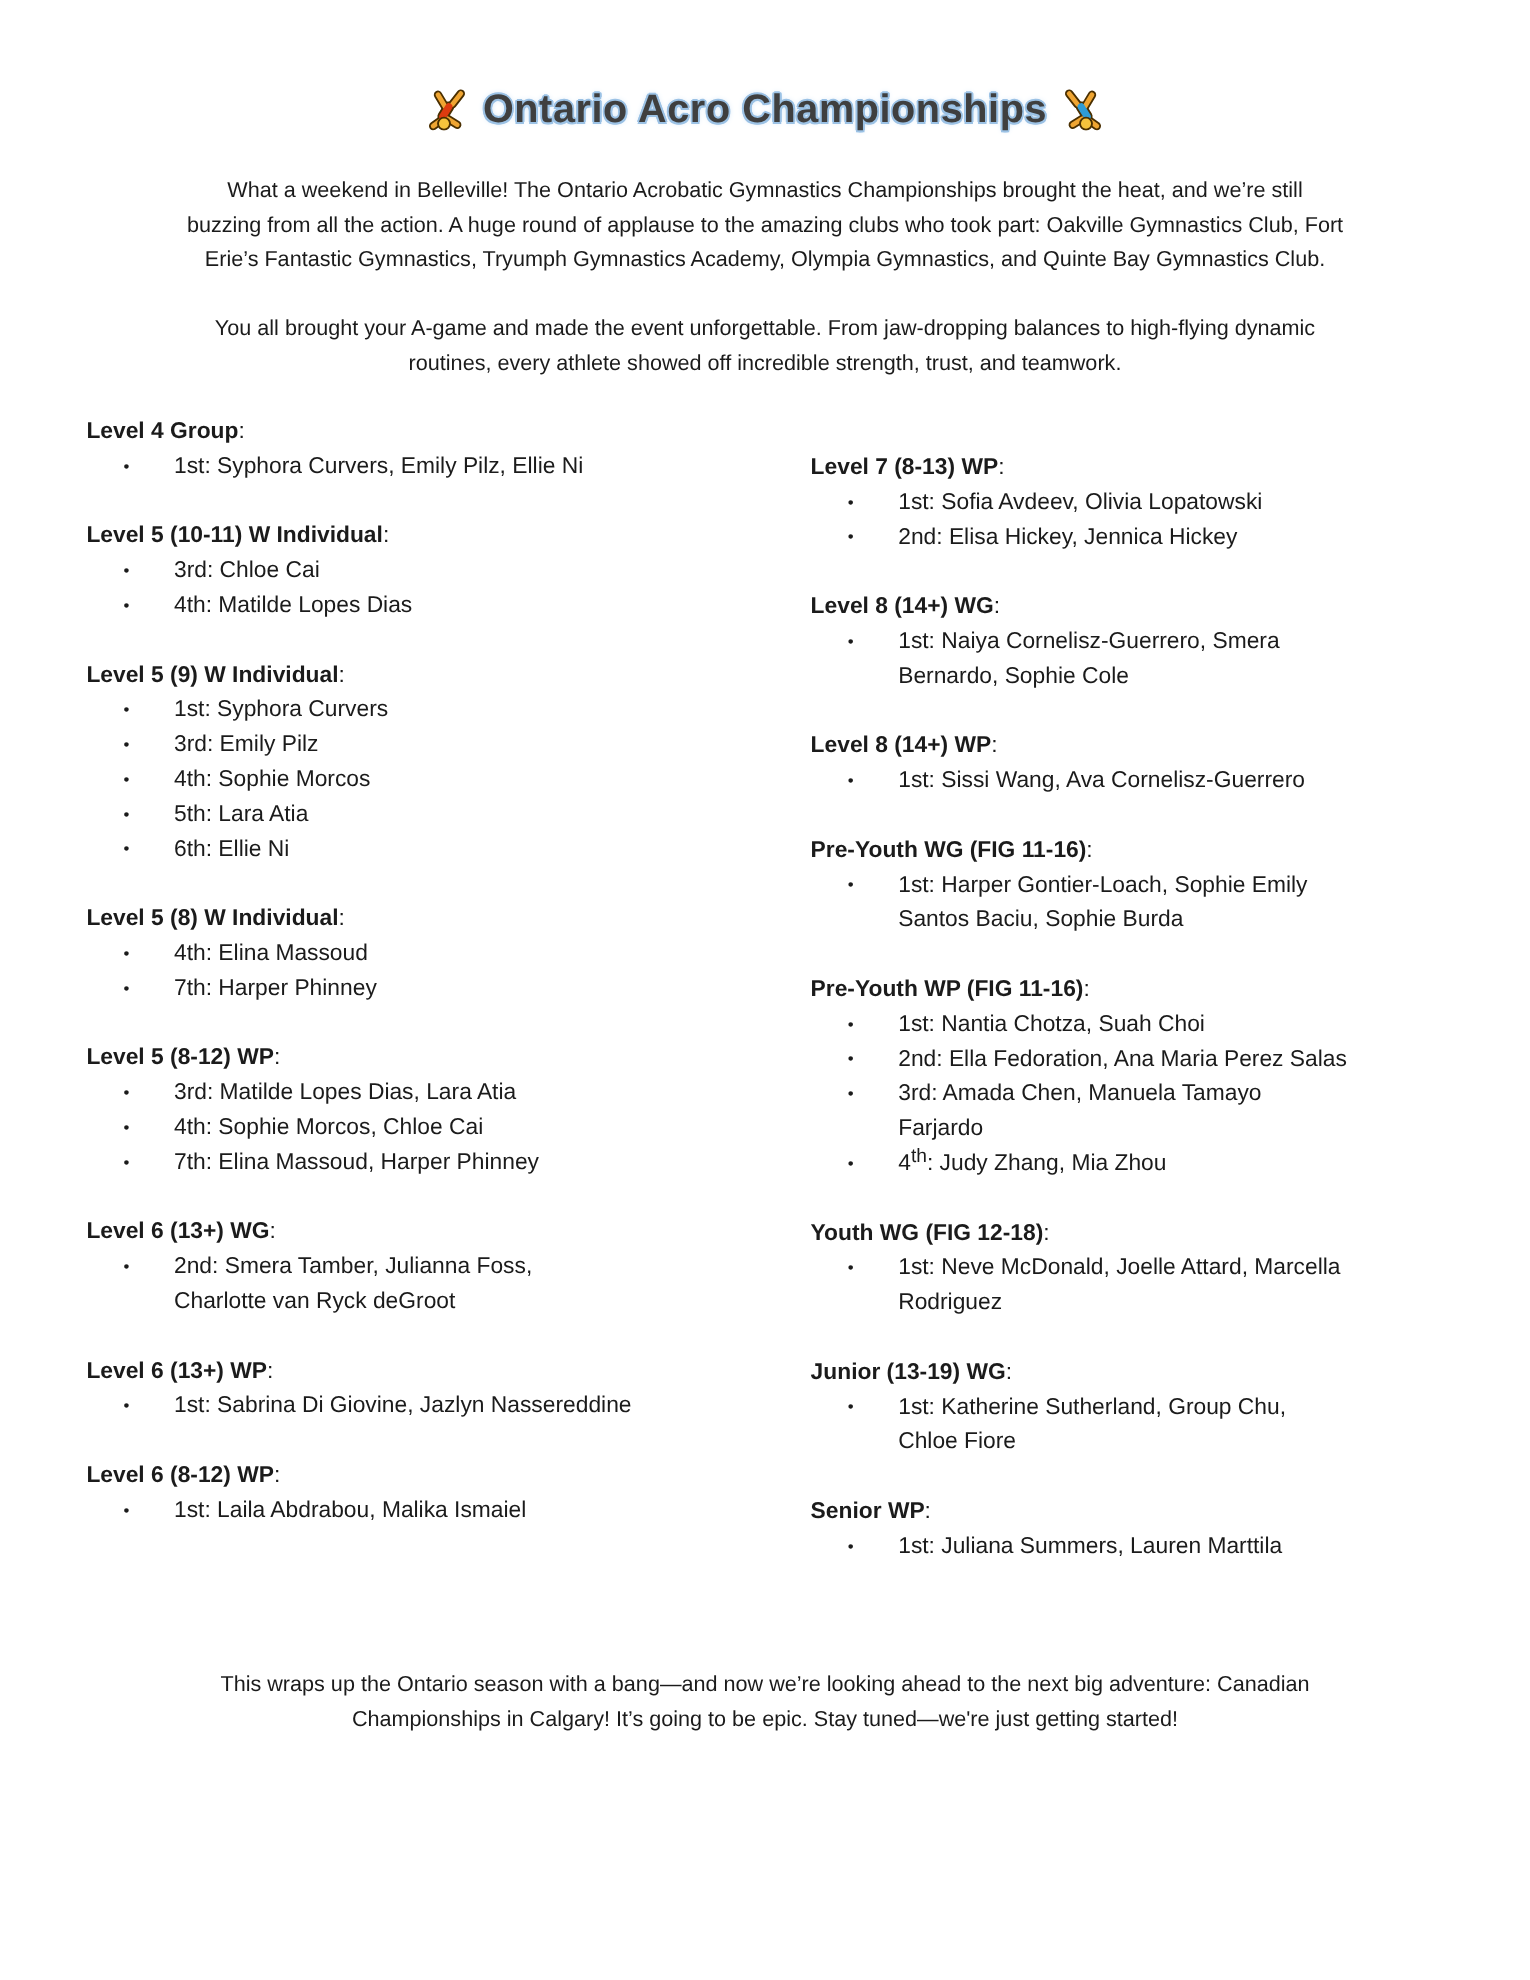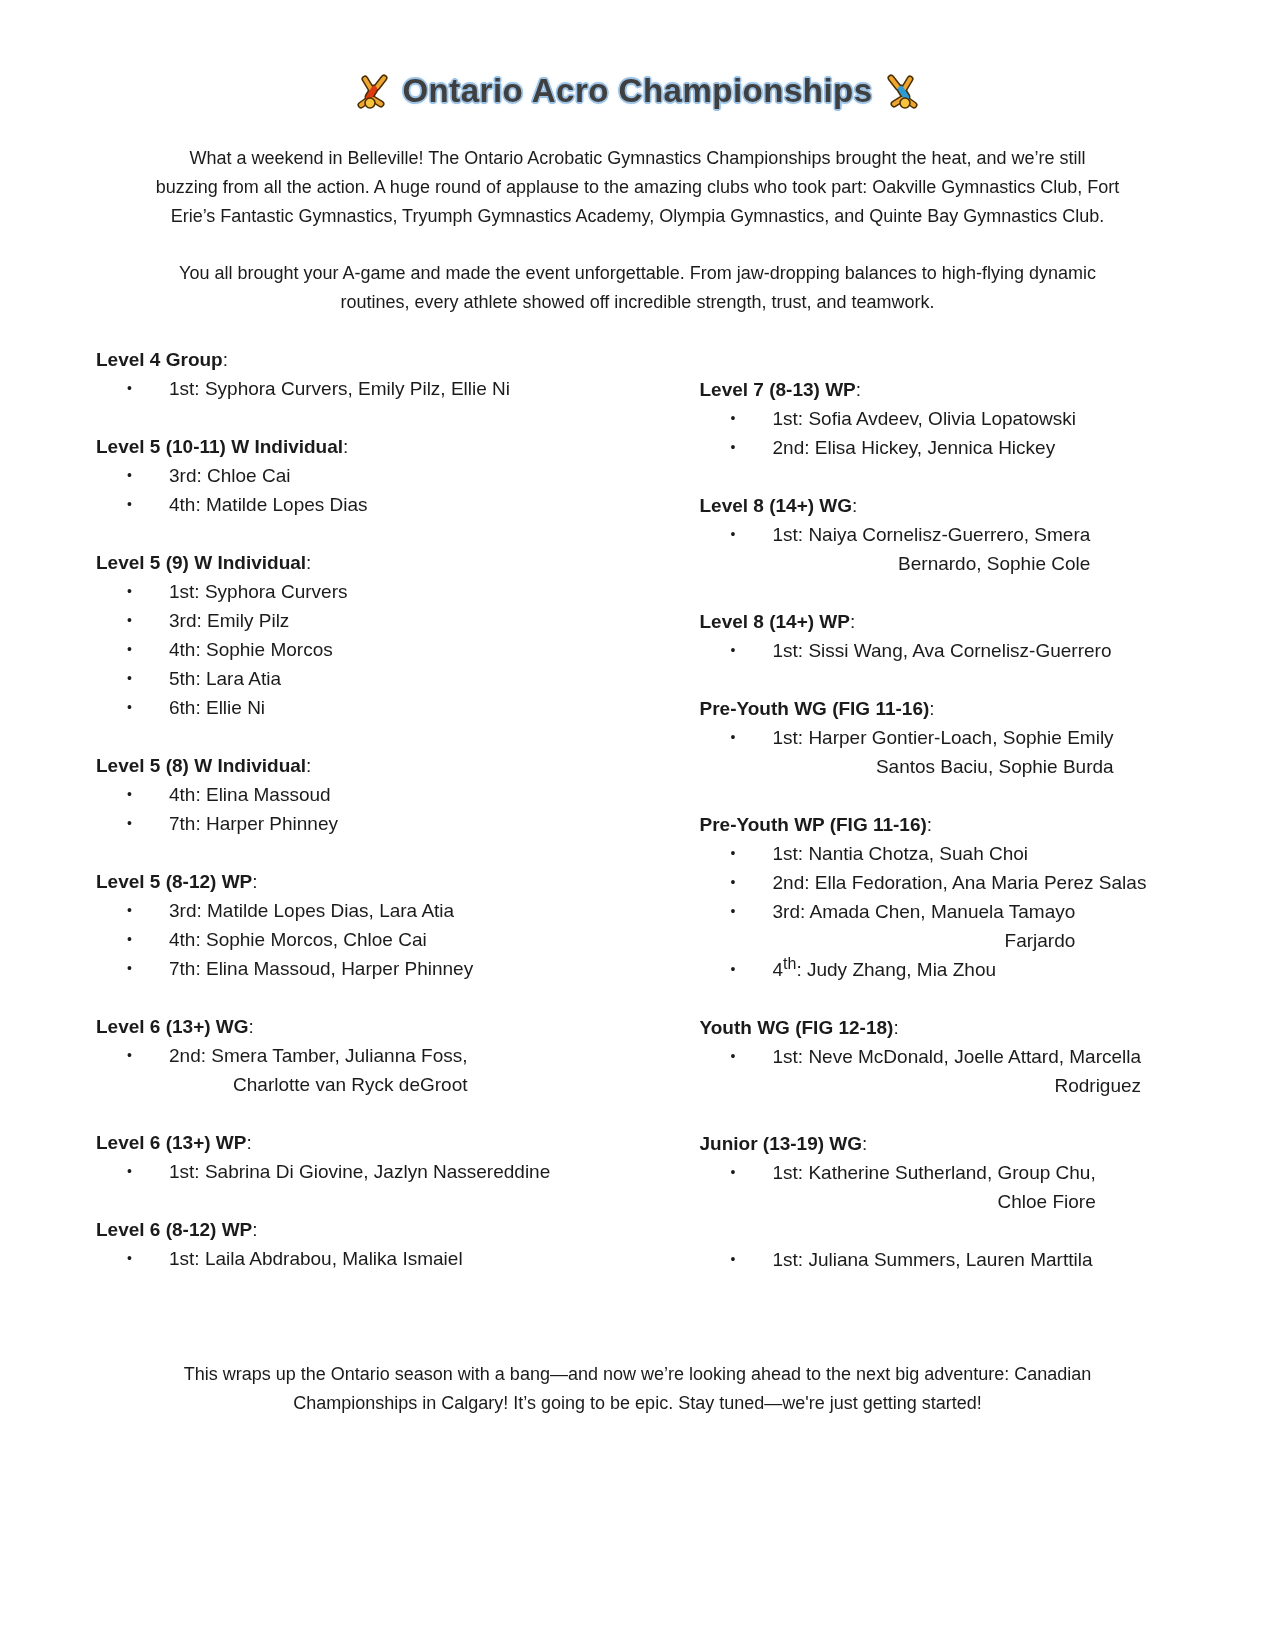--- a/index.html
+++ b/index.html
@@ -28,26 +28,26 @@
 
   .para {
     font-size: 18px; line-height: 29px; text-align: center;
     white-space: pre-line; margin-bottom: 28px;
   }
 
   .columns { display: flex; gap: 76px; margin-top: 8px; }
   .col { flex: 1 1 0; min-width: 0; }
   .col-right { padding-top: 30px; }
 
-  .section { margin-bottom: 29px; font-size: 19px; line-height: 29px; margin-left: 24px; }
+  .section { margin-bottom: 29px; font-size: 19px; line-height: 29px; }
   .heading .hb { font-weight: 700; }
   .heading .hc { font-weight: 400; }
   .item { display: flex; padding-left: 31px; }
   .bullet { flex: 0 0 42px; font-size: 14px; line-height: 29px; }
-  .itext { white-space: pre-line; text-align: right; }
+  .itext { white-space: pre-line; }
   .itext sup { font-size: 16px; line-height: 1; vertical-align: top; position: relative; top: 1px; }
 
   .outro { margin-top: 57px; margin-bottom: 18px; }
 </style>
 </head>
 <body>
 
 <div class="page">
 
   <div class="title-row">
@@ -267,20 +267,21 @@
         </div>
         <div class="section">
           <div class="heading"><span class="hb">Junior (13-19) WG</span><span class="hc">:</span></div>
           <div class="item">
             <span class="bullet">•</span>
             <span class="itext">1st: Katherine Sutherland, Group Chu,
 Chloe Fiore</span>
           </div>
         </div>
         <div class="section">
+          <div class="heading"><span class="hb">Senior WP</span><span class="hc">:</span></div>
           <div class="item">
             <span class="bullet">•</span>
             <span class="itext">1st: Juliana Summers, Lauren Marttila</span>
           </div>
         </div>
       </div>
   </div>
 
   <p class="para outro">This wraps up the Ontario season with a bang—and now we’re looking ahead to the next big adventure: Canadian
 Championships in Calgary! It’s going to be epic. Stay tuned—we're just getting started!</p>

